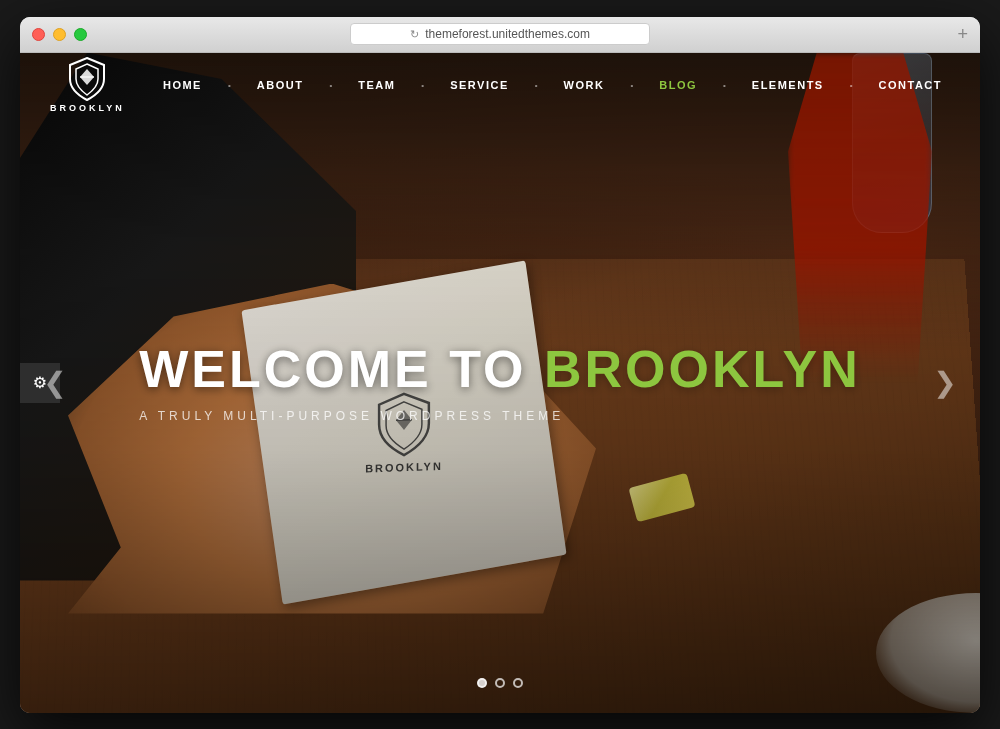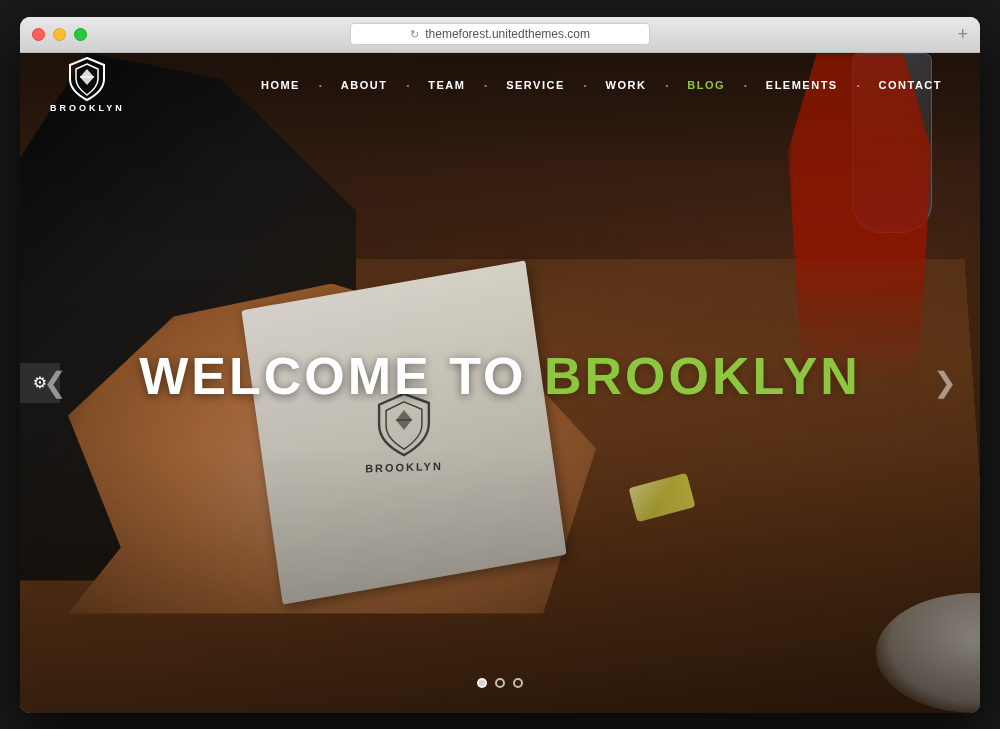--- a/index.html
+++ b/index.html
@@ -284,21 +284,21 @@
       color: white;
       font-size: 9px;
       font-weight: 700;
       letter-spacing: 3px;
       margin-top: 2px;
     }
 
     .nav-links {
       display: flex;
       align-items: center;
-      gap: 9px;
+      gap: 16px;
       list-style: none;
     }
 
     .nav-links li {
       display: flex;
       align-items: center;
     }
 
     .nav-links li a {
       color: white;
@@ -527,20 +527,21 @@
     </nav>
 
     <div class="settings-gear">
       <span style="color: white; font-size: 16px;">⚙</span>
     </div>
 
     <div class="hero-content">
       <div class="hero-title">
         <span class="hero-title-white">WELCOME TO </span><span class="hero-title-green">BROOKLYN</span>
       </div>
+      <div class="hero-subtitle">A TRULY MULTI-PURPOSE WORDPRESS THEME</div>
     </div>
 
     <div class="slider-arrow left">❮</div>
 
     <div class="slider-arrow right">❯</div>
 
     <div class="slider-dots">
       <div class="slider-dot active"></div>
       <div class="slider-dot"></div>
       <div class="slider-dot"></div>

